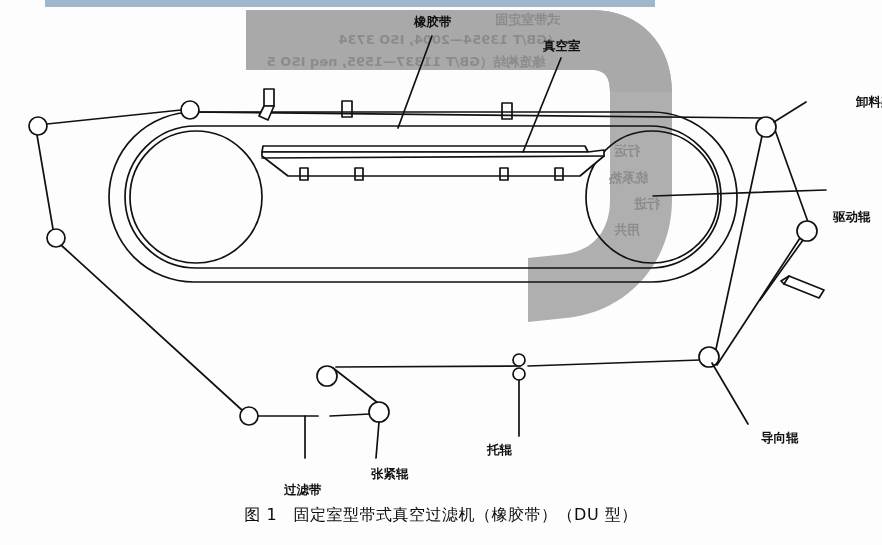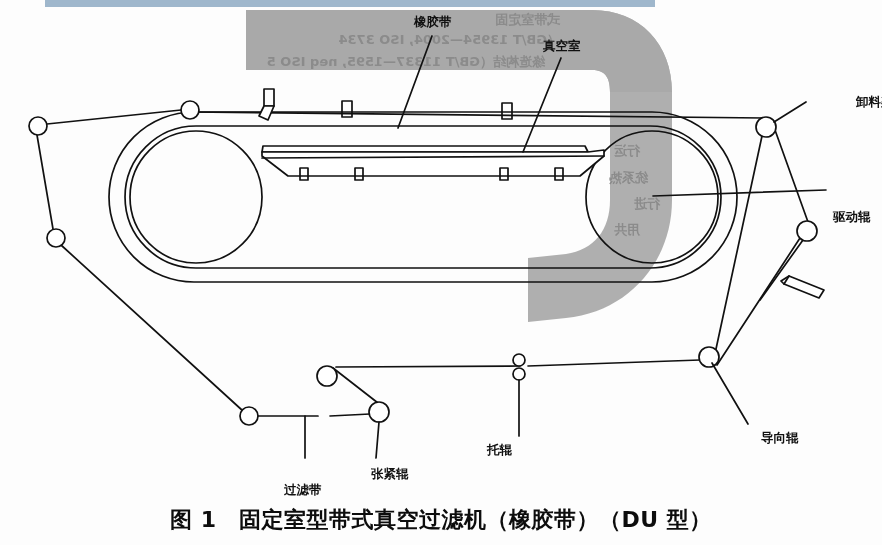--- a/index.html
+++ b/index.html
@@ -35,22 +35,22 @@
   .cap-wrap {
     position: absolute;
     left: 0;
     top: 505px;
     width: 882px;
     text-align: center;
   }
   .caption {
     display: inline-block;
     font-family: "DejaVu Sans", "Liberation Sans", sans-serif;
-    font-size: 22px;
-    font-weight: bold;
+    font-size: 16px;
+    font-weight: normal;
     color: #0d0d0d;
     letter-spacing: 0.5px;
     white-space: pre;
   }
   .lbl {
     position: absolute;
     font-family: "DejaVu Sans", "Liberation Sans", sans-serif;
     font-size: 12.5px;
     font-weight: bold;
     color: #111111;

